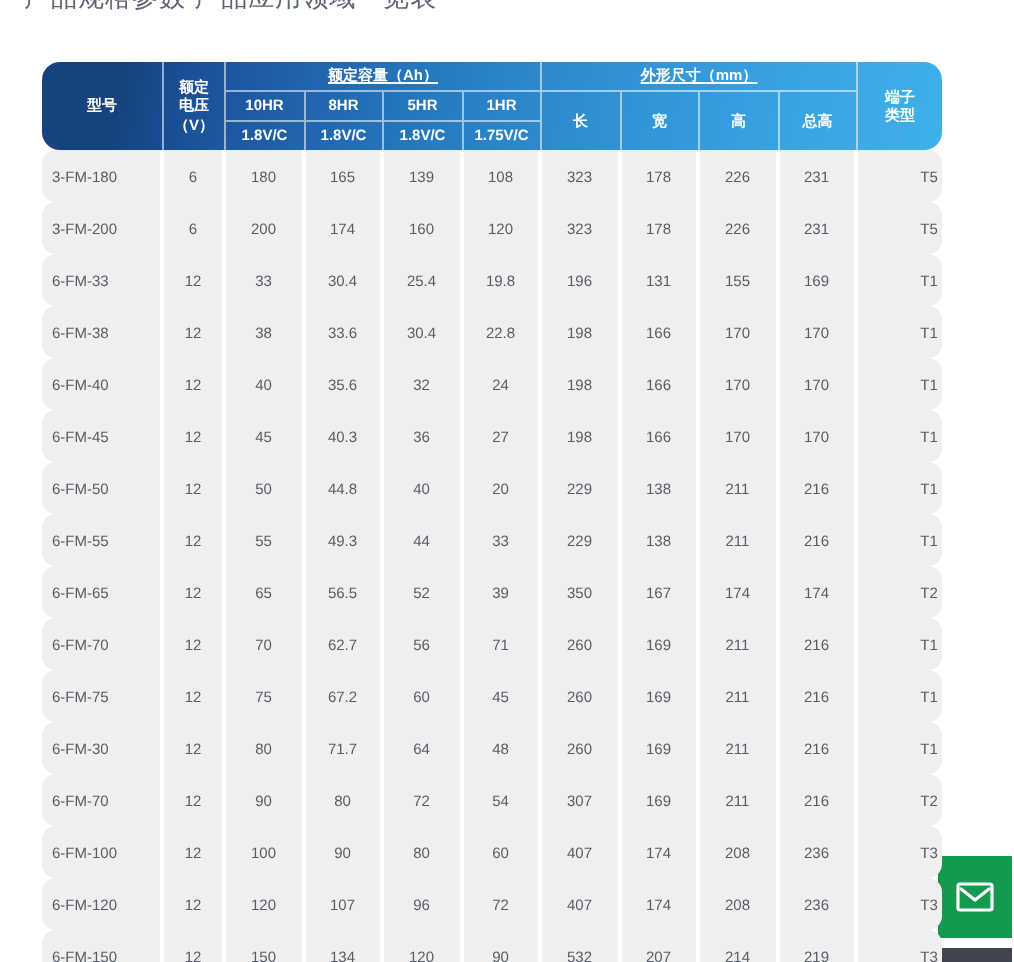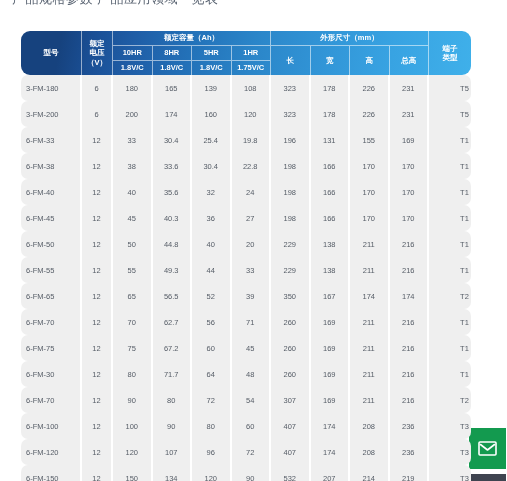--- a/index.html
+++ b/index.html
@@ -88,21 +88,21 @@
   }
   .header-fg { position: relative; z-index: 1; }
 
   th.model-col   { width: 60px; }
   th.volt-col    { width: 30px; }
   th.cap-col     { width: 44px; }
   th.dim-col     { width: 44px; }
   th.term-col    { width: 42px; }
 
   thead .cap-group,
-  thead .dim-group { font-size: 7.5px; }
+  thead .dim-group { font-size: 7.5px; text-decoration: underline; }
 
   
   tbody tr { height: 26px; }
   tbody td {
     font-size: 7.5px;
     color: #555c66;
     text-align: center;
     vertical-align: middle;
     background: #efefef;
     padding: 0;

